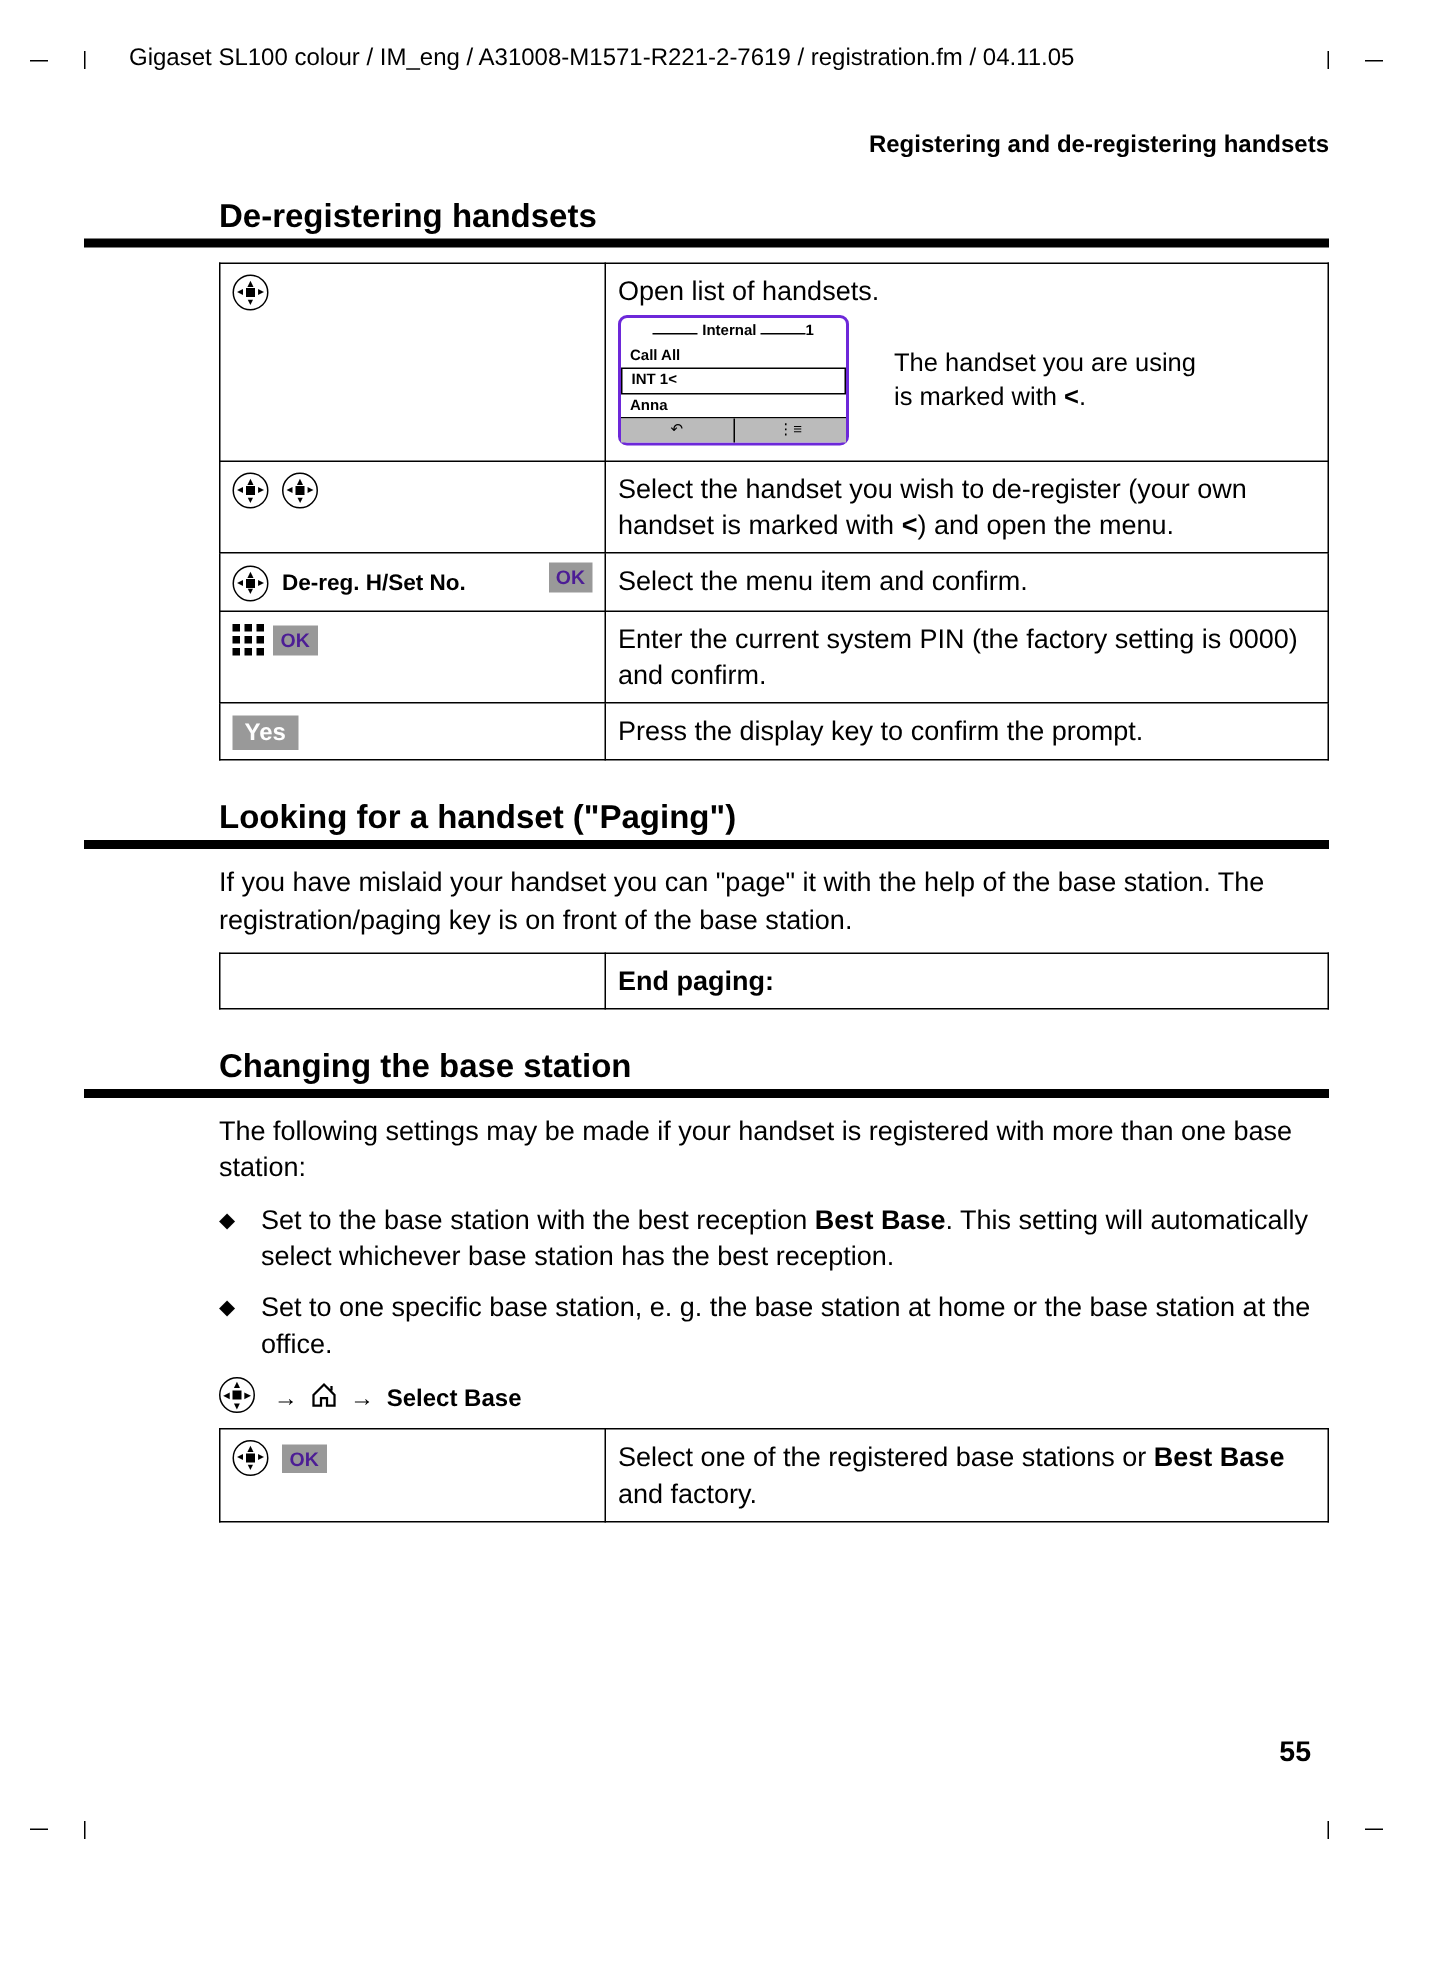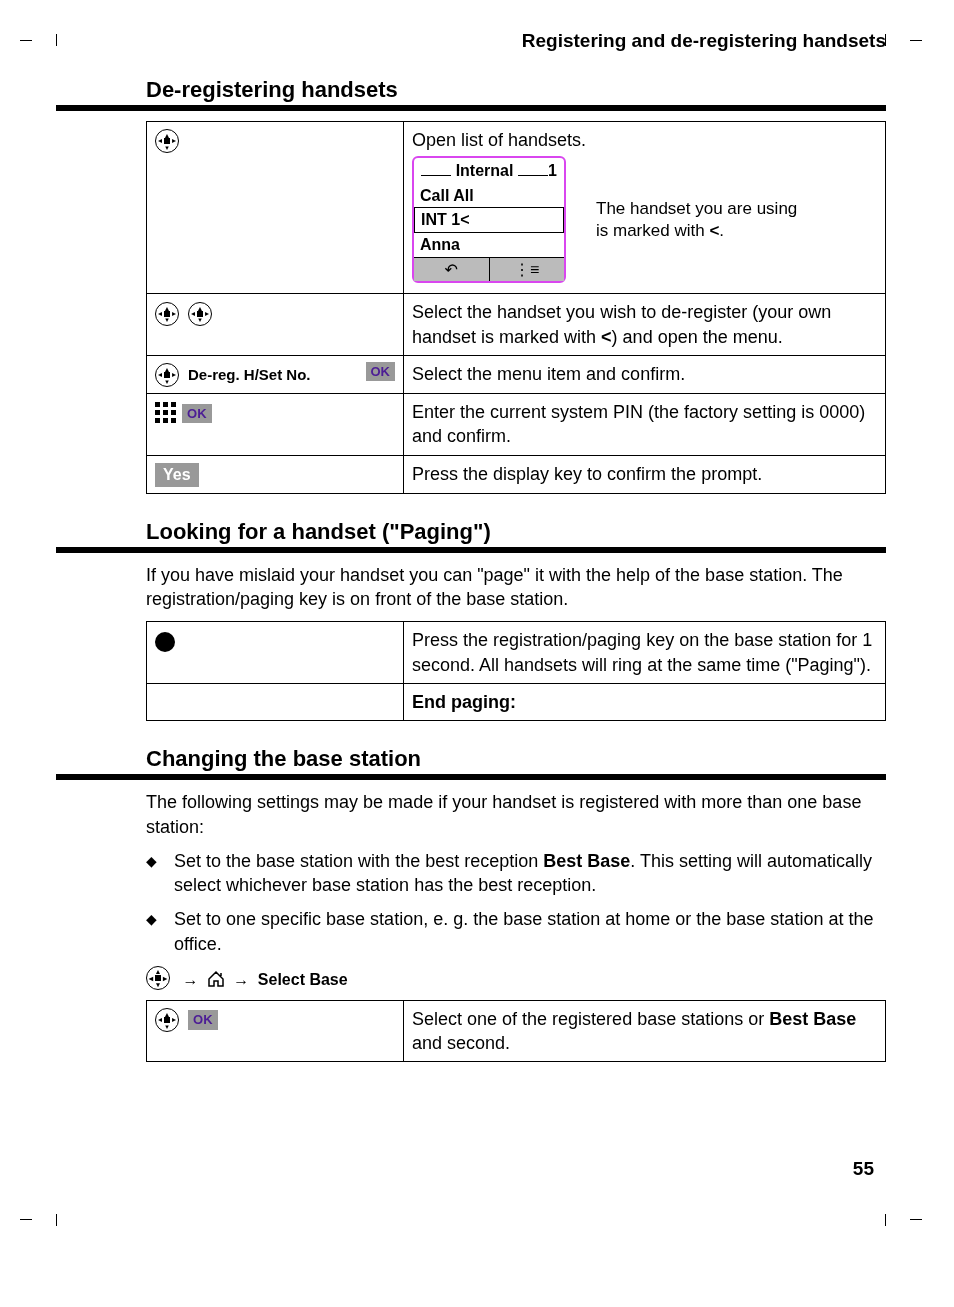--- a/index.html
+++ b/index.html
@@ -18,21 +18,21 @@
   }
   .crop1 { position:absolute; top:34px; left:56px; width:0; height:12px; border-left:1px solid #000;}
   .crop1b { position:absolute; top:40px; left:20px; width:12px; height:0; border-top:1px solid #000;}
   .crop2 { position:absolute; top:34px; right:68px; width:0; height:12px; border-left:1px solid #000;}
   .crop2b { position:absolute; top:40px; right:32px; width:12px; height:0; border-top:1px solid #000;}
   .crop3 { position:absolute; bottom:34px; left:56px; width:0; height:12px; border-left:1px solid #000;}
   .crop3b { position:absolute; bottom:40px; left:20px; width:12px; height:0; border-top:1px solid #000;}
   .crop4 { position:absolute; bottom:34px; right:68px; width:0; height:12px; border-left:1px solid #000;}
   .crop4b { position:absolute; bottom:40px; right:32px; width:12px; height:0; border-top:1px solid #000;}
   .header-line { font-size: 16px; margin-left: 30px; margin-bottom: 40px; }
-  .section-title-right { font-weight: bold; font-size: 19px; text-align: right; margin-bottom: 25px; }
+  .section-title-right { font-weight: bold; font-size: 16px; text-align: right; margin-bottom: 25px; }
   .content { margin-left: 90px; }
   .subheading { font-weight: bold; font-size: 22px; margin: 25px 0 2px 0; }
   .bar {
     height: 6px; background: #000; margin: 0 0 10px -90px; width: calc(100% + 90px);
   }
   .intro { margin-bottom: 10px; line-height: 1.35; }
   table.steps {
     border-collapse: collapse; width: 100%; margin-top: 8px;
   }
   table.steps td {
@@ -70,21 +70,21 @@
       linear-gradient(#000,#000) 16px 8px/5px 5px no-repeat,
       linear-gradient(#000,#000) 0 16px/5px 5px no-repeat,
       linear-gradient(#000,#000) 8px 16px/5px 5px no-repeat,
       linear-gradient(#000,#000) 16px 16px/5px 5px no-repeat;
   }
   .dot-icon {
     display:inline-block; width:20px; height:20px; background:#000; border-radius:50%;
     vertical-align:middle;
   }
   .display-box {
-    border:2px solid #d946ef; border-radius:6px; width:150px; font-size:16px;
+    border:2px solid #6d28d9; border-radius:6px; width:150px; font-size:10px;
     display:inline-block; vertical-align:top; margin:4px 10px 4px 0;
   }
   .display-box .title-row { text-align:center; font-weight:bold; padding:2px 4px;}
   .display-box .title-row .ul { border-bottom:1px solid #000; display:inline-block; width:30px;}
   .display-box .row { padding:1px 6px; font-weight:bold;}
   .display-box .row.sel { display:flex; }
   .display-box .softkeys { display:flex; border-top:1px solid #000;}
   .display-box .softkeys div { flex:1; text-align:center; background:#bbb; padding:1px 0;}
   .display-box .softkeys div:first-child { border-right:1px solid #000;}
   .display-row { display:flex; align-items:center; gap:20px;}
@@ -105,20 +105,21 @@
 <div class="page">
   <div class="crop1"></div>
     <div class="crop1b"></div>
   <div class="crop2"></div>
     <div class="crop2b"></div>
   <div class="crop3"></div>
     <div class="crop3b"></div>
   <div class="crop4"></div>
     <div class="crop4b"></div>
 
+  <div class="header-line">Gigaset SL100 colour / IM_eng / A31008-M1571-R221-2-7619 / registration.fm / 04.11.05</div>
 
   <div class="section-title-right">Registering and de-registering handsets</div>
 
   <div class="content">
 
     <div class="subheading">De-registering handsets</div>
     <div class="bar"></div>
 
     <table class="steps">
       <tbody>
@@ -181,24 +182,20 @@
       </tr>
     </tbody>
       </table>
 
     <div class="subheading">Looking for a handset ("Paging")</div>
     <div class="bar"></div>
     <div class="intro">If you have mislaid your handset you can "page" it with the help of the base station. The registration/paging key is on front of the base station.</div>
 
     <table class="steps">
       <tbody>
-          <tr>
-        <td class="col-left"><span class="dot-icon"></span></td>
-        <td>Press the registration/paging key on the base station for 1 second. All handsets will ring at the same time ("Paging").</td>
-      </tr>
       <tr>
         <td class="col-left"></td>
         <td><b>End paging:</b></td>
       </tr>
     </tbody>
       </table>
 
     <div class="subheading">Changing the base station</div>
     <div class="bar"></div>
     <div class="intro">The following settings may be made if your handset is registered with more than one base station:</div>
@@ -221,21 +218,21 @@
     </div>
 
     <table class="steps">
       <tbody>
           <tr>
         <td class="col-left">
           <span class="nav-icon"><span class="up">▲</span><span class="dn">▾</span><span class="lt">◂</span><span class="rt">▸</span></span>
           <span class="ok-badge">OK</span>
         </td>
         <td>
-          <span>Select one of the registered base stations or </span><b>Best Base</b><span> and second.</span>
+          <span>Select one of the registered base stations or </span><b>Best Base</b><span> and factory.</span>
         </td>
       </tr>
     </tbody>
       </table>
 
   </div>
 
   <div class="page-num">55</div>
 </div>
 

